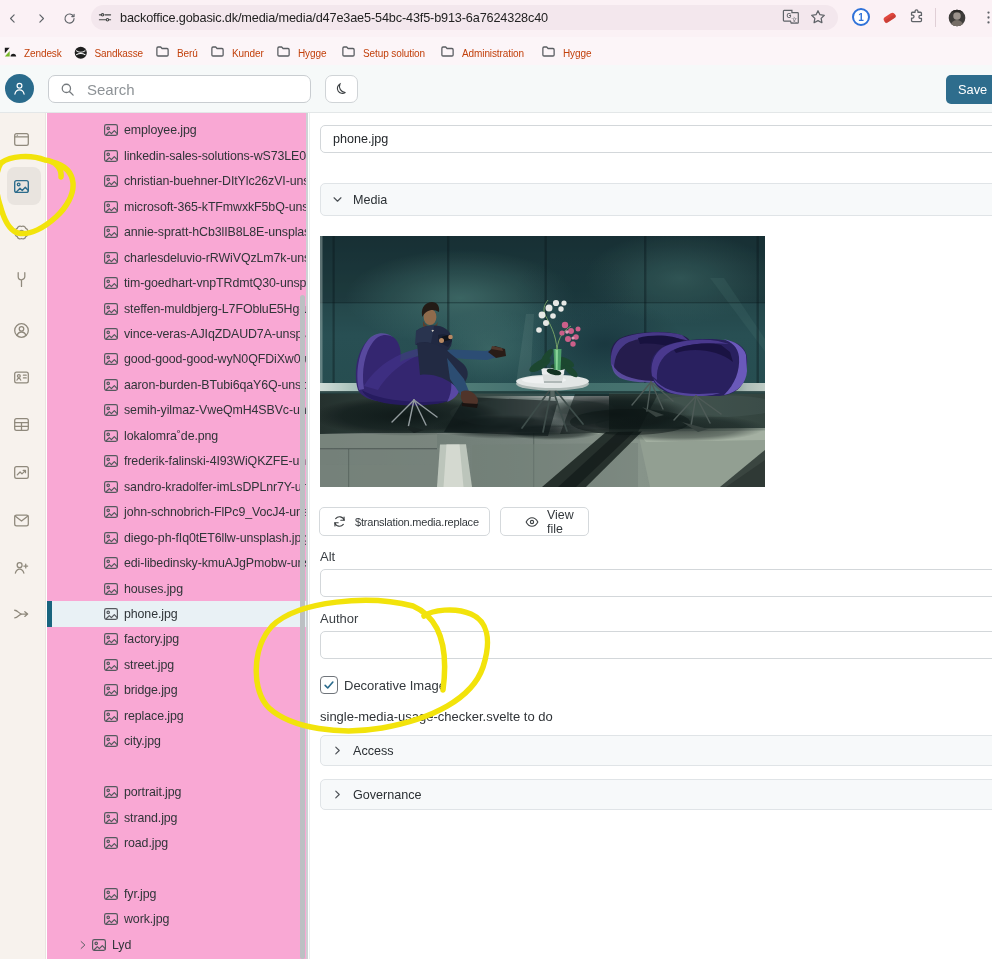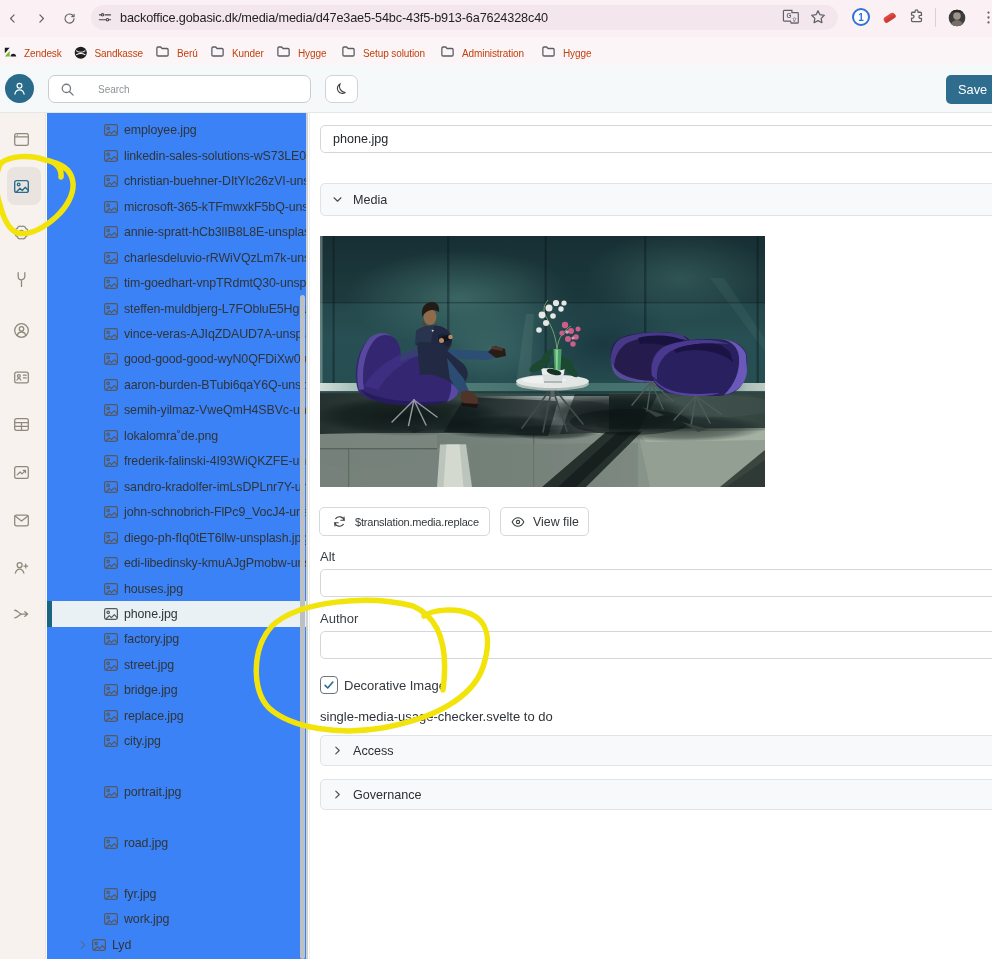--- a/index.html
+++ b/index.html
@@ -8,29 +8,29 @@
 #bbar{position:absolute;left:0;top:37px;width:992px;height:28px;background:#fcf5f8}
 #pill{position:absolute;left:91px;top:5px;width:747px;height:25px;border-radius:13px;background:#f3e7ed}
 #url{position:absolute;left:120px;top:11px;font-size:12.7px;color:#222;letter-spacing:-0.15px}
 .navic{position:absolute;top:8px}
 .bmk{position:absolute;top:5px;height:18px;display:flex;align-items:flex-end;font-size:10px;color:#c2410c;white-space:nowrap;letter-spacing:-0.1px}
 .bmk svg,.bmk .fav{margin-right:7px}
 
 #hdr{position:absolute;left:0;top:65px;width:992px;height:48px;background:#f6f9f9;border-bottom:1px solid #e3e7e8}
 #avatar{position:absolute;left:5px;top:74px;width:29px;height:29px;border-radius:50%;background:#2a6b8c;display:flex;align-items:center;justify-content:center}
 #search{position:absolute;left:48px;top:75px;width:263px;height:28px;border:1px solid #c9cdd1;border-radius:7px;background:#fff;display:flex;align-items:center;padding-left:11px}
-#search span{color:#8d9296;font-size:10px;margin-left:23px}
+#search span{color:#8d9296;font-size:15px;margin-left:12px}
 #moon{position:absolute;left:325px;top:75px;width:33px;height:28px;border:1px solid #d0d4d7;border-radius:7px;background:#fff;display:flex;align-items:center;justify-content:center}
 #save{position:absolute;left:946px;top:74.5px;width:60px;height:29.5px;background:#2e6d8d;border-radius:5px;color:#fff;font-size:12.8px;display:flex;align-items:center;padding-left:12px}
 
 #rail{position:absolute;left:0;top:113px;width:46px;height:846px;background:#f7f2ed;border-right:1px solid #eae5e0}
 .ric{position:absolute;left:13px;width:17px;height:17px}
 #railhl{position:absolute;left:7px;top:167px;width:34px;height:38px;border-radius:8px;background:#e9e4df}
 
-#tree{position:absolute;left:47px;top:113px;width:260px;height:846px;background:#3b82f6;overflow:hidden}
+#tree{position:absolute;left:47px;top:113px;width:260px;height:846px;background:#f9a8d4;overflow:hidden}
 #split{position:absolute;left:306px;top:113px;width:2px;height:846px;background:#cdd2d5}
 #split2{position:absolute;left:309px;top:113px;width:1px;height:846px;background:#eceeef}
 .trow{position:absolute;left:0;width:260px;height:25.4px;display:flex;align-items:center;padding-left:56px;font-size:12.4px;color:#303539;white-space:nowrap;letter-spacing:-0.1px;overflow:hidden}
 .trow .fic{width:16px;height:16px;flex:0 0 16px;margin-right:5px}
 .trow.sel{background:#e9f1f5}
 .trow.sel::before{content:"";position:absolute;left:0;top:0;width:4.5px;height:100%;background:#19647e}
 #sbar{position:absolute;left:300px;top:295px;width:5px;height:664px;border-radius:3px;background:#bcc0c3}
 </style></head><body>
 <div id="tbar"></div>
 <div id="bbar"></div>
@@ -408,20 +408,28 @@
       </svg>
       <span>city.jpg</span>
     </div>
 <div class="trow" style="top:666.5px">
       <svg class="fic" viewBox="0 0 16 16" fill="none" stroke="#55595e" stroke-width="1.2" stroke-linecap="round" stroke-linejoin="round">
         <rect x="1.6" y="2.6" width="12.8" height="10.8" rx="1.8"></rect>
         <circle cx="5.2" cy="6.3" r="1.25"></circle>
         <path d="M3 13l3.3-3.4 2.1 2.1 2.9-3 3.1 3.2"></path>
       </svg>
       <span>portrait.jpg</span>
+    </div>
+<div class="trow" style="top:692.0px">
+      <svg class="fic" viewBox="0 0 16 16" fill="none" stroke="#55595e" stroke-width="1.2" stroke-linecap="round" stroke-linejoin="round">
+        <rect x="1.6" y="2.6" width="12.8" height="10.8" rx="1.8"></rect>
+        <circle cx="5.2" cy="6.3" r="1.25"></circle>
+        <path d="M3 13l3.3-3.4 2.1 2.1 2.9-3 3.1 3.2"></path>
+      </svg>
+      <span>strand.jpg</span>
     </div>
 <div class="trow" style="top:717.4px">
       <svg class="fic" viewBox="0 0 16 16" fill="none" stroke="#55595e" stroke-width="1.2" stroke-linecap="round" stroke-linejoin="round">
         <rect x="1.6" y="2.6" width="12.8" height="10.8" rx="1.8"></rect>
         <circle cx="5.2" cy="6.3" r="1.25"></circle>
         <path d="M3 13l3.3-3.4 2.1 2.1 2.9-3 3.1 3.2"></path>
       </svg>
       <span>road.jpg</span>
     </div>
 <div class="trow" style="top:768.3px">
@@ -678,21 +686,21 @@
           <path d="M94 164 L 117 181"></path>
 </g>
 <path d="M80 188 L 104 194 L 94 197 Z" fill="#1a2422"></path>
 <rect width="445" height="251" fill="#0c1a1e" opacity="0.05"></rect>
 </svg>
     </div>
 <div class="btn" style="left:9px;top:394px;width:171px;padding-left:13px;font-size:11px;letter-spacing:-0.2px"><svg viewBox="0 0 16 16" style="width:13px;height:13px;margin-right:9px;flex:0 0 13px" fill="none" stroke="#3c4043" stroke-width="1.4" stroke-linecap="round" stroke-linejoin="round">
         <path d="M13.8 6.5A6 6 0 0 0 3.3 4.5M2.2 9.5a6 6 0 0 0 10.5 2"></path>
         <path d="M13.6 2.5v4h-4M2.4 13.5v-4h4"></path>
       </svg>$translation.media.replace</div>
-<div class="btn" style="left:190px;top:394px;width:89px;padding-left:10px"><svg viewBox="0 0 18 14" style="width:14px;height:12px;margin-right:8px;flex:0 0 14px" fill="none" stroke="#3c4043" stroke-width="1.4">
+<div class="btn" style="left:190px;top:394px;width:89px;padding-left:24px"><svg viewBox="0 0 18 14" style="width:14px;height:12px;margin-right:8px;flex:0 0 14px" fill="none" stroke="#3c4043" stroke-width="1.4">
         <path d="M1.5 7C3.3 3.4 6 1.5 9 1.5S14.7 3.4 16.5 7C14.7 10.6 12 12.5 9 12.5S3.3 10.6 1.5 7z"></path>
         <circle cx="9" cy="7" r="2.1"></circle>
       </svg>View file</div>
 <div class="lbl" style="top:436px">Alt</div>
 <div class="inp" style="top:456px"></div>
 <div class="lbl" style="top:498px">Author</div>
 <div class="inp" style="top:518px"></div>
 <div style="position:absolute;left:10px;top:563px;width:17.5px;height:17.5px;border:1.5px solid #6f747a;border-radius:4px;background:#fff;display:flex;align-items:center;justify-content:center">
       <svg viewBox="0 0 14 14" style="width:12px;height:12px" fill="none" stroke="#2b6b8c" stroke-width="1.9" stroke-linecap="round" stroke-linejoin="round">
         <path d="M2.5 7.5L5.5 10.5L11.5 3.5"></path>

